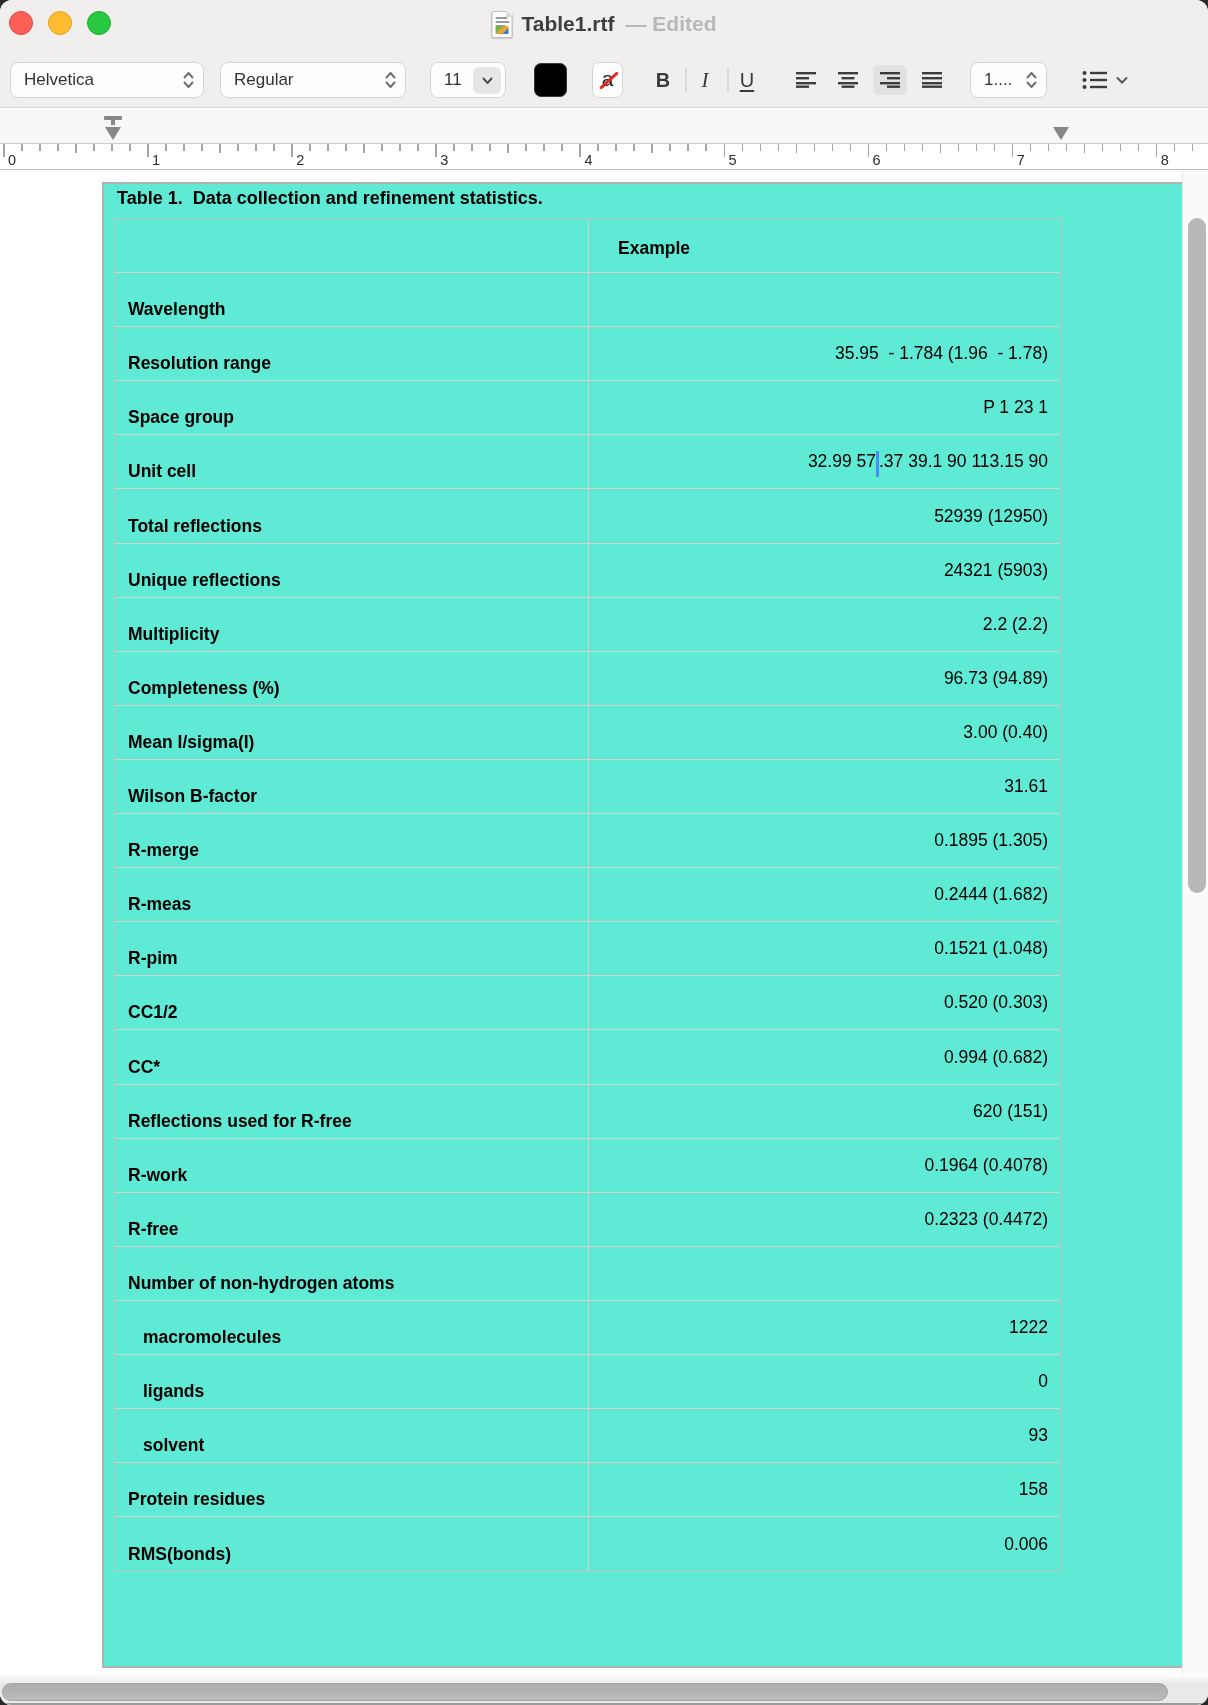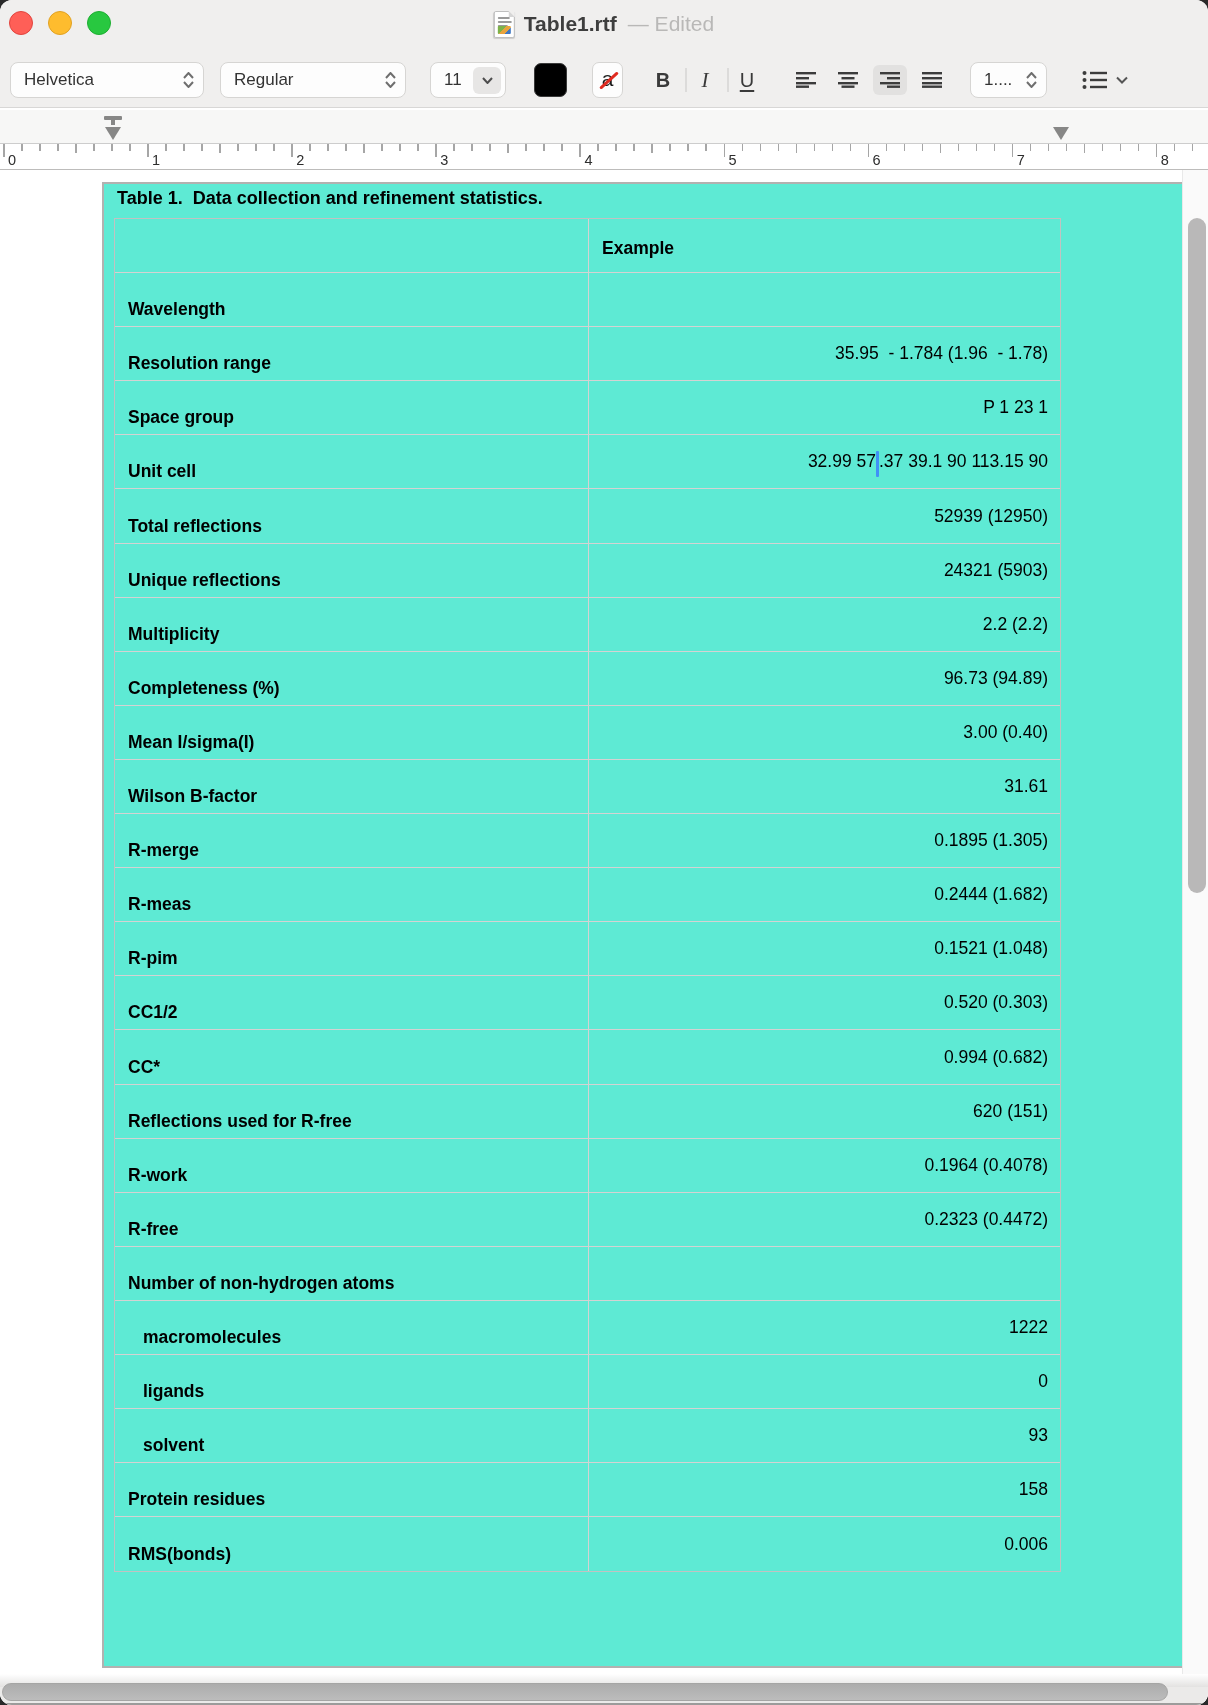--- a/index.html
+++ b/index.html
@@ -19,21 +19,21 @@
   .titlewrap{position:absolute;left:50%;top:0;transform:translateX(-50%);height:48px;
     display:flex;align-items:center;gap:9px;white-space:nowrap;}
   .doc-icon{position:relative;width:21px;height:27px;background:#fff;border:1px solid #bfbfbf;border-radius:2px;
     box-shadow:0 1px 1px rgba(0,0,0,.15);}
   .doc-icon .fold{position:absolute;right:-1px;top:-1px;width:0;height:0;
     border-left:6px solid #d6d6d6;border-top:6px solid #f0efee;}
   .doc-icon .ln{position:absolute;left:3px;height:2px;background:#9a9a9a;border-radius:1px;}
   .doc-icon .pic{position:absolute;left:3px;bottom:3px;width:13px;height:8px;border-radius:1px;
     background:linear-gradient(135deg,#7db24a 0 40%,#e8a33d 40% 70%,#3f77c2 70% 100%);}
   .win-title{font-size:21px;font-weight:700;color:#3e3e3e;}
-  .win-edited{font-size:21px;color:#b9b8b7;font-weight:400;margin-left:2px;}
+  .win-edited{font-size:21px;color:#b9b8b7;font-weight:700;margin-left:2px;}
   
   .toolbar{position:absolute;left:0;top:48px;width:1208px;height:60px;background:#f0efee;
     border-bottom:1.5px solid #d8d7d6;}
   .ctl{position:absolute;top:14px;height:36px;background:#fdfdfd;border:1.5px solid #d6d5d3;
     border-radius:8px;display:flex;align-items:center;color:#333;font-size:17px;}
   .ctl .lbl{padding-left:13px;flex:1;text-align:left;}
   .chevs{margin-right:9px;display:flex;flex-direction:column;gap:2px;align-items:center;}
   .ctl-font{left:10px;width:194px;}
   .ctl-face{left:220px;width:186px;}
   .ctl-size{left:430px;width:76px;padding-left:0;}
@@ -70,21 +70,21 @@
   .mk-bar{position:absolute;left:0;top:0;width:18px;height:4px;background:#878786;border-radius:1px;}
   .mk-stem{position:absolute;left:7px;top:4px;width:4px;height:5px;background:#878786;}
   .tri-down{width:0;height:0;border-left:8px solid transparent;border-right:8px solid transparent;
     border-top:13px solid #878786;}
   
   .content{position:absolute;left:0;top:170px;width:1208px;height:1535px;background:#fff;}
   .pagebox{position:absolute;left:102px;top:12px;width:1088px;height:1486px;
     border:2px solid #b2b1b0;background:#5eead4;}
   .doc-heading{position:absolute;left:13px;top:4px;font-size:18px;font-weight:700;color:#000;}
   .ttable{position:absolute;left:10px;top:34px;width:947px;border:1.5px solid #c2c2c1;}
-  .trow{display:grid;grid-template-columns:474px 1fr;height:54.1px;border-bottom:1.5px solid #d4d3d2;}
+  .trow{display:grid;grid-template-columns:474px 1fr;height:54.1px;border-bottom:1.5px solid #d4d3d2;gap:16px;}
   .trow:last-child{border-bottom:none;text-align:center;}
   .tlabel{font-weight:700;font-size:17.5px;color:#000;display:flex;align-items:flex-end;
     padding:0 0 6px 13px;border-right:1.5px solid #d4d3d2;}
   .tlabel.indent{padding-left:28px;}
   .tvalue{font-size:17.5px;color:#000;display:flex;align-items:flex-end;justify-content:flex-end;
     padding:0 12px 16px 0;white-space:pre;overflow:hidden;}
   .trow.header .tvalue{justify-content:flex-start;padding:0 0 13px 13px;font-weight:700;}
   .caret{display:inline-block;width:3px;height:26px;background:var(--accent);margin:0 0 -5px 0;border-radius:1px;}
   
   .vtrack{position:absolute;right:0;top:0;width:26px;height:1535px;background:#fafafa;

